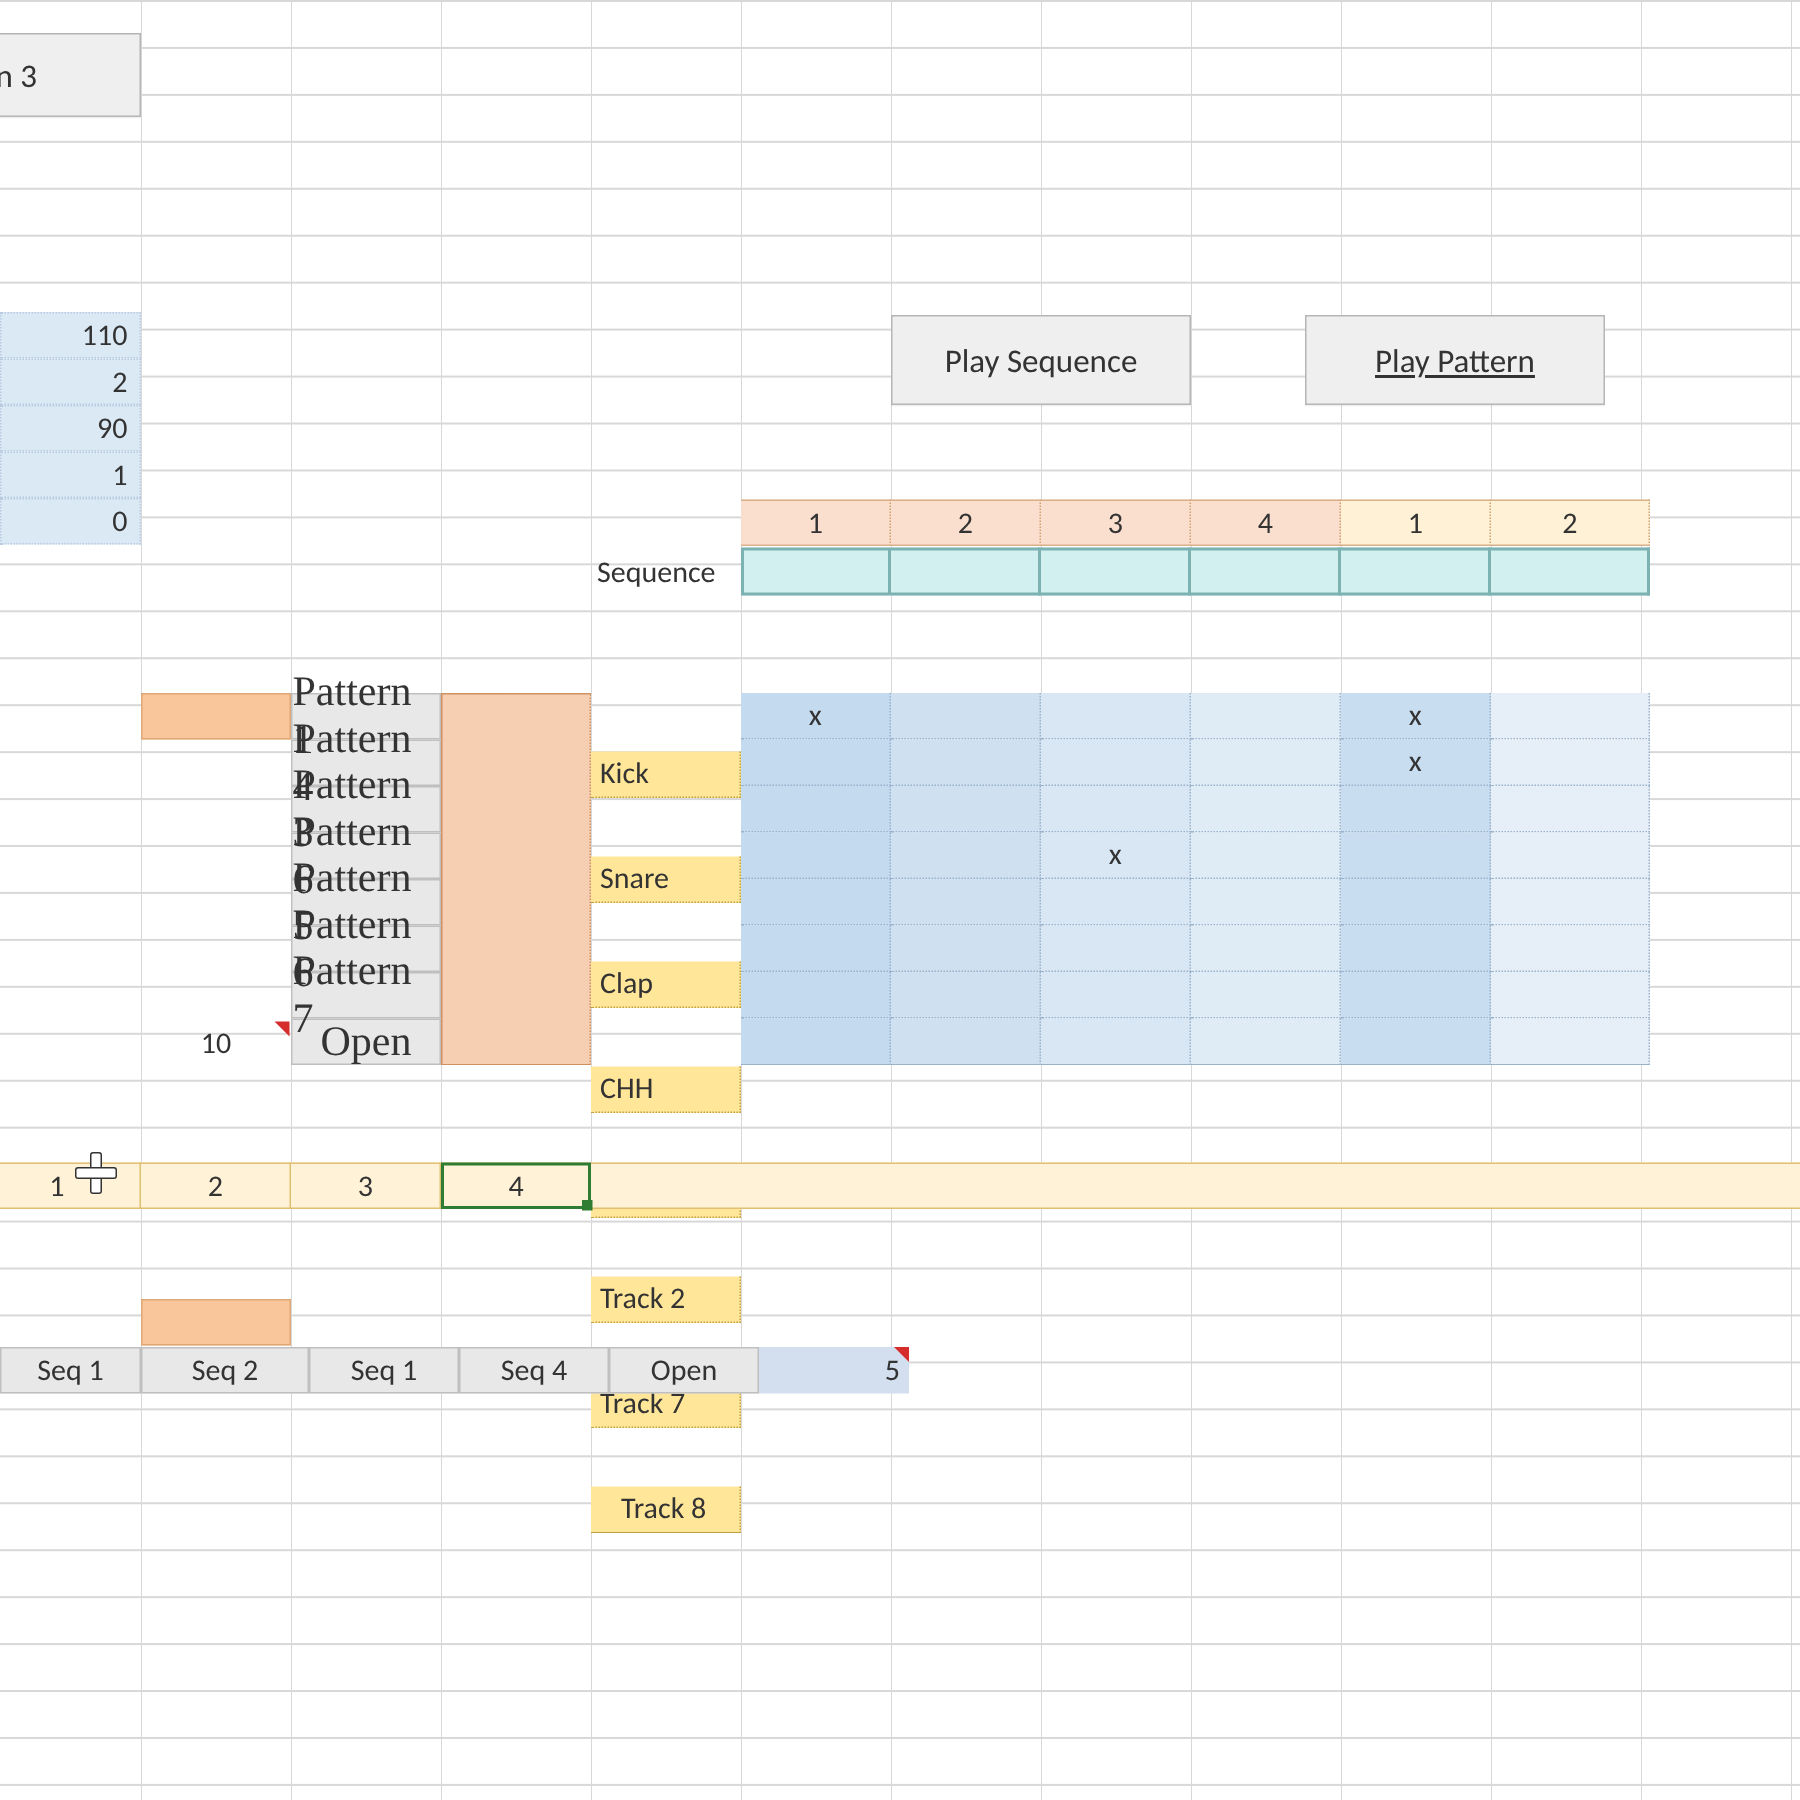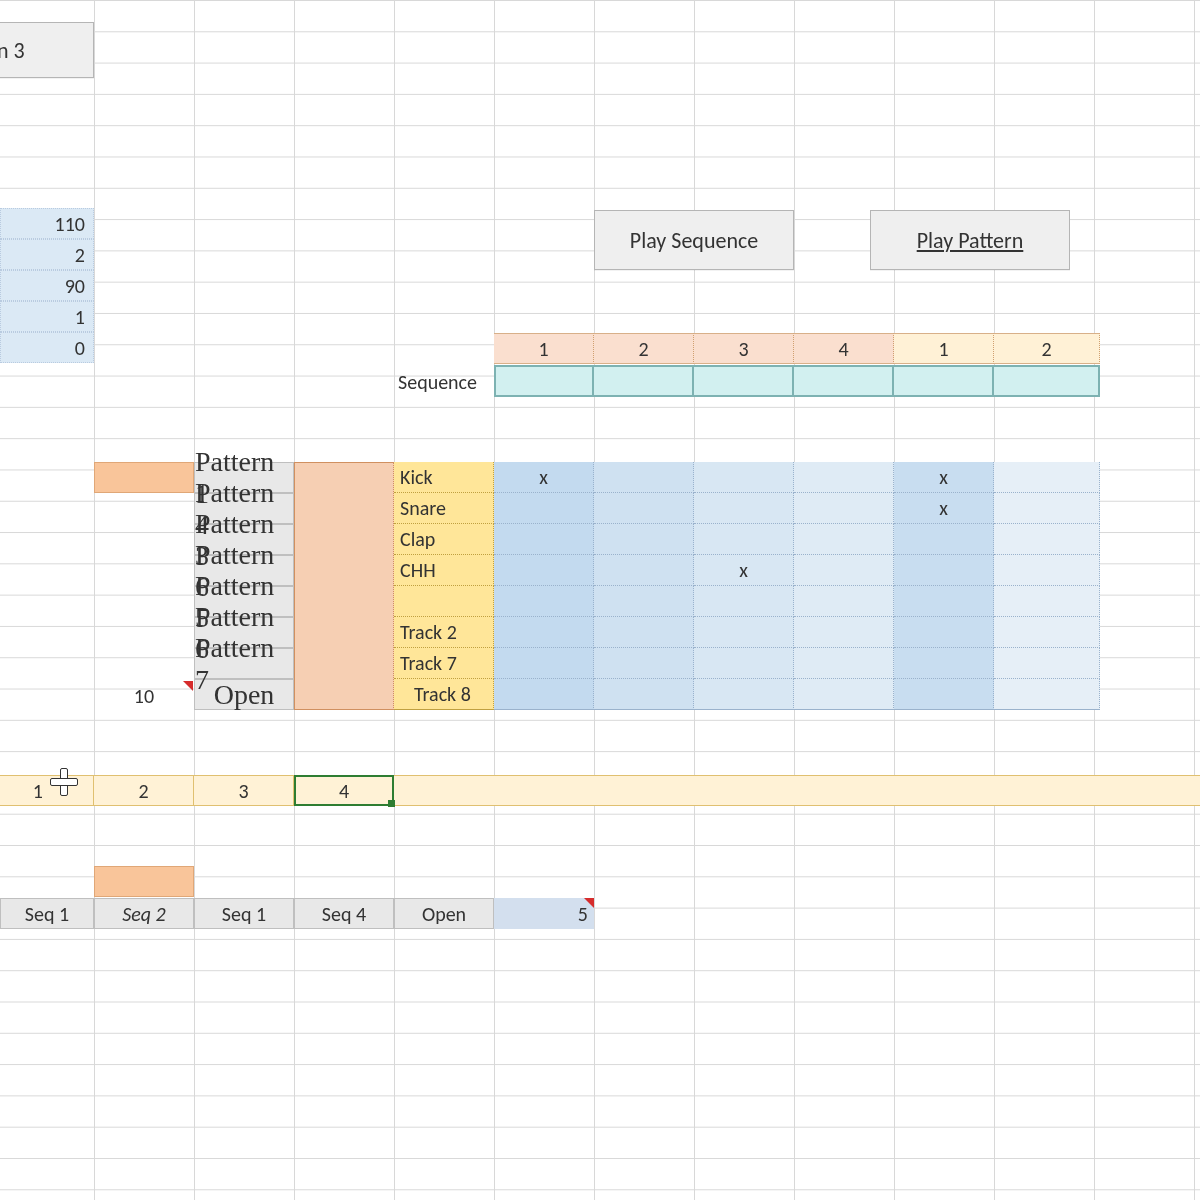--- a/index.html
+++ b/index.html
@@ -100,20 +100,21 @@
     border-right: 1px dotted #d09060;
   }
   .track-label {
     background: #ffe699;
     border-bottom: 1px dotted #c0a040;
     border-right: 1px dotted #c0a040;
     height: 31px;
     display: flex; align-items: center; justify-content: flex-start;
     padding-left: 6px;
     font-size: 20px;
+    margin-top: 39px;
   }
   .step {
     height: 31px;
     border-bottom: 1px dotted #9ab2cc;
     border-right: 1px dotted #9ab2cc;
     display: flex; align-items: center; justify-content: center;
     font-size: 20px;
   }
   .step.c1 { background: #c3daef; }
   .step.c2 { background: #cfe1f1; }
@@ -330,21 +331,21 @@
     <span>4</span>
     <div class="fill-handle"></div>
   </div>
 </div>
 <div class="abs cursor-cross" style="left:50px; top:768px;"></div>
 
 <div class="abs orange-marker" style="left:94px; top:866px; width:100px;"></div>
 
 <div class="abs" style="left:0; top:898px; display:flex;">
   <div class="seq-btn" style="width:94px;">Seq 1</div>
-  <div class="seq-btn" style="width:100px;font-style:italic;">Seq 2</div>
+  <div class="seq-btn" style="width:112px;">Seq 2</div>
   <div class="seq-btn" style="width:100px;">Seq 1</div>
   <div class="seq-btn" style="width:100px;">Seq 4</div>
   <div class="seq-btn" style="width:100px;">Open</div>
   <div class="blue-cell" style="width:100px; position:relative;">
     <span>5</span>
     <div class="red-tri" style="right:0; top:0;"></div>
   </div>
 </div>
 
 </body></html>

